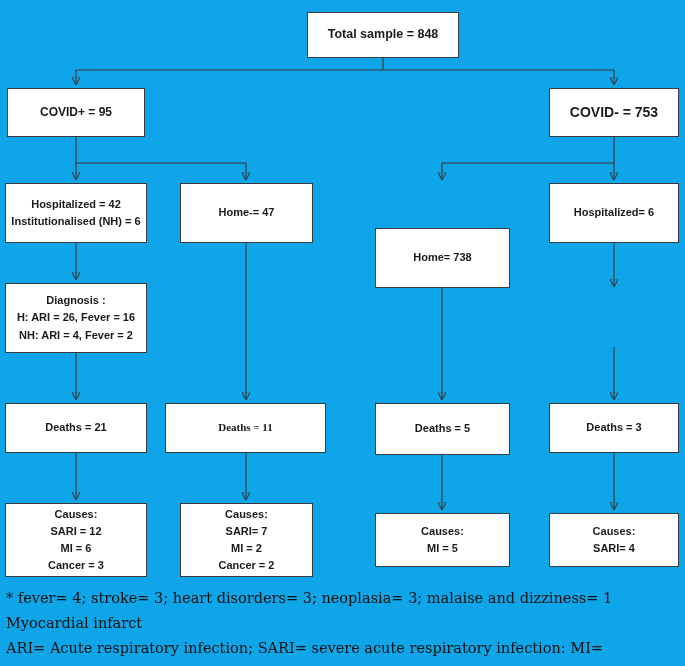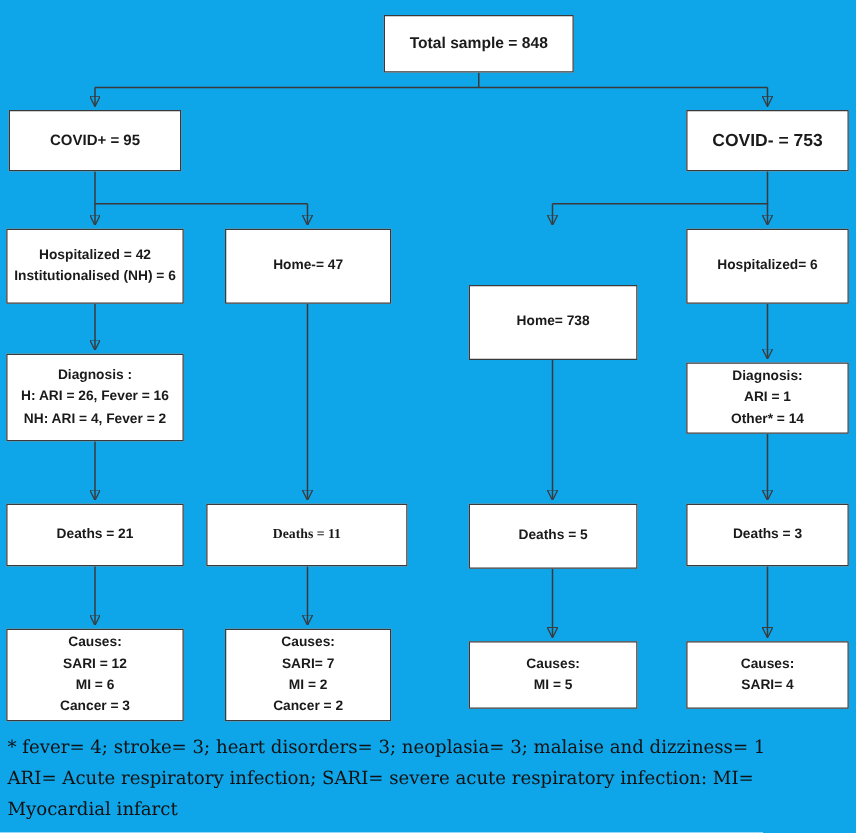--- a/index.html
+++ b/index.html
@@ -121,23 +121,20 @@
 
   <div class="box b-pos-hosp">Hospitalized = 42
 Institutionalised (NH) = 6</div>
   <div class="box b-pos-home">Home-= 47</div>
   <div class="box b-neg-home">Home= 738</div>
   <div class="box b-neg-hosp">Hospitalized= 6</div>
 
   <div class="box b-pos-diag">Diagnosis :
 H: ARI = 26, Fever = 16
 NH: ARI = 4, Fever = 2</div>
-  <div class="box b-neg-diag">Diagnosis:
-ARI = 1
-Other* = 14</div>
 
   <div class="box b-pos-hosp-d">Deaths  = 21</div>
   <div class="box b-pos-home-d">Deaths = 11</div>
   <div class="box b-neg-home-d">Deaths = 5</div>
   <div class="box b-neg-hosp-d">Deaths = 3</div>
 
   <div class="box b-pos-hosp-c">Causes:
 SARI = 12
 MI = 6
 Cancer = 3</div>
@@ -145,17 +142,17 @@
 SARI= 7
 MI = 2
 Cancer = 2</div>
   <div class="box b-neg-home-c">Causes:
 MI = 5</div>
   <div class="box b-neg-hosp-c">Causes:
 SARI= 4</div>
 
   <div class="footnotes">
     <p>* fever= 4; stroke= 3; heart disorders= 3; neoplasia= 3; malaise and dizziness= 1</p>
+    <p>Myocardial infarct</p>
     <p>ARI= Acute respiratory infection; SARI= severe acute respiratory infection: MI=</p>
-    <p>Myocardial infarct</p>
   </div>
 
 </div>
 
 </body></html>

